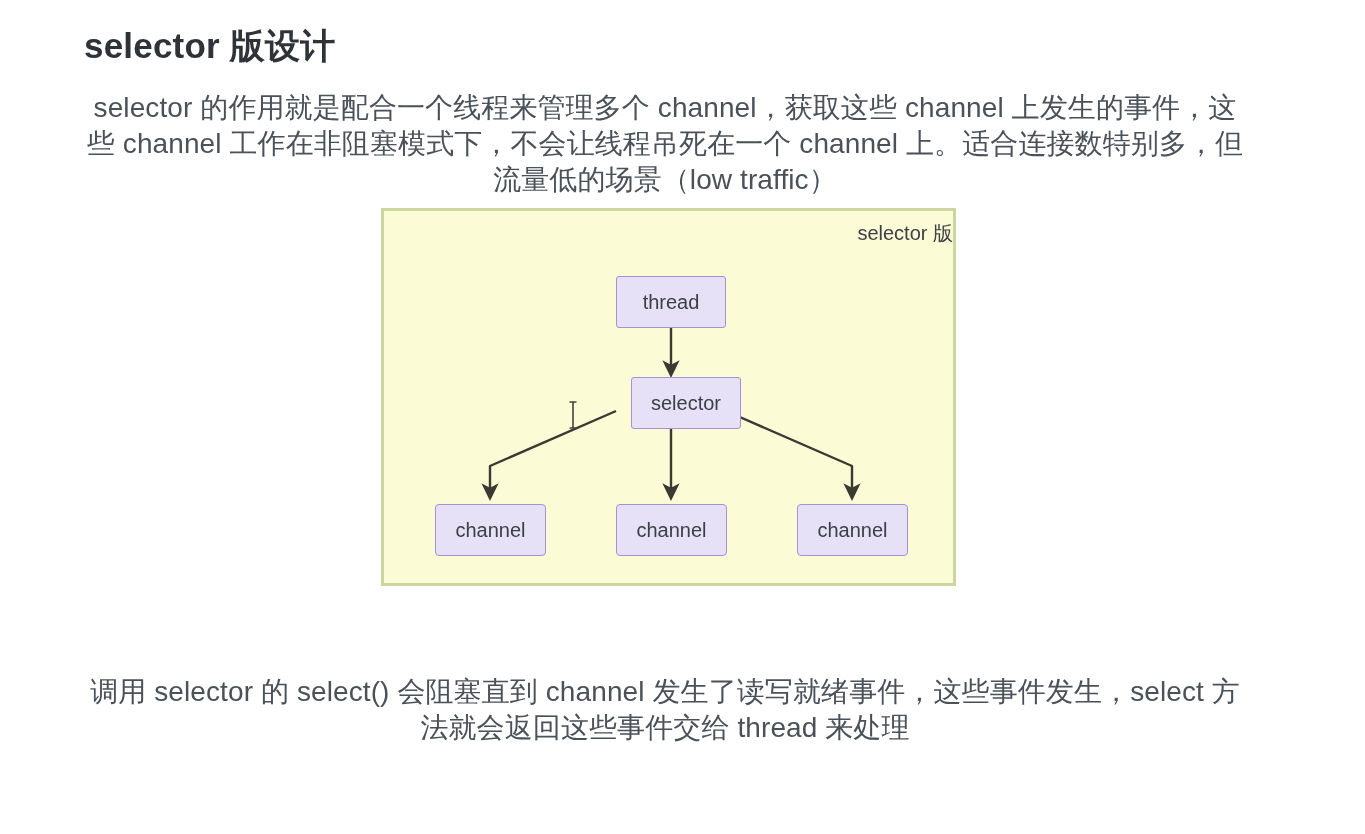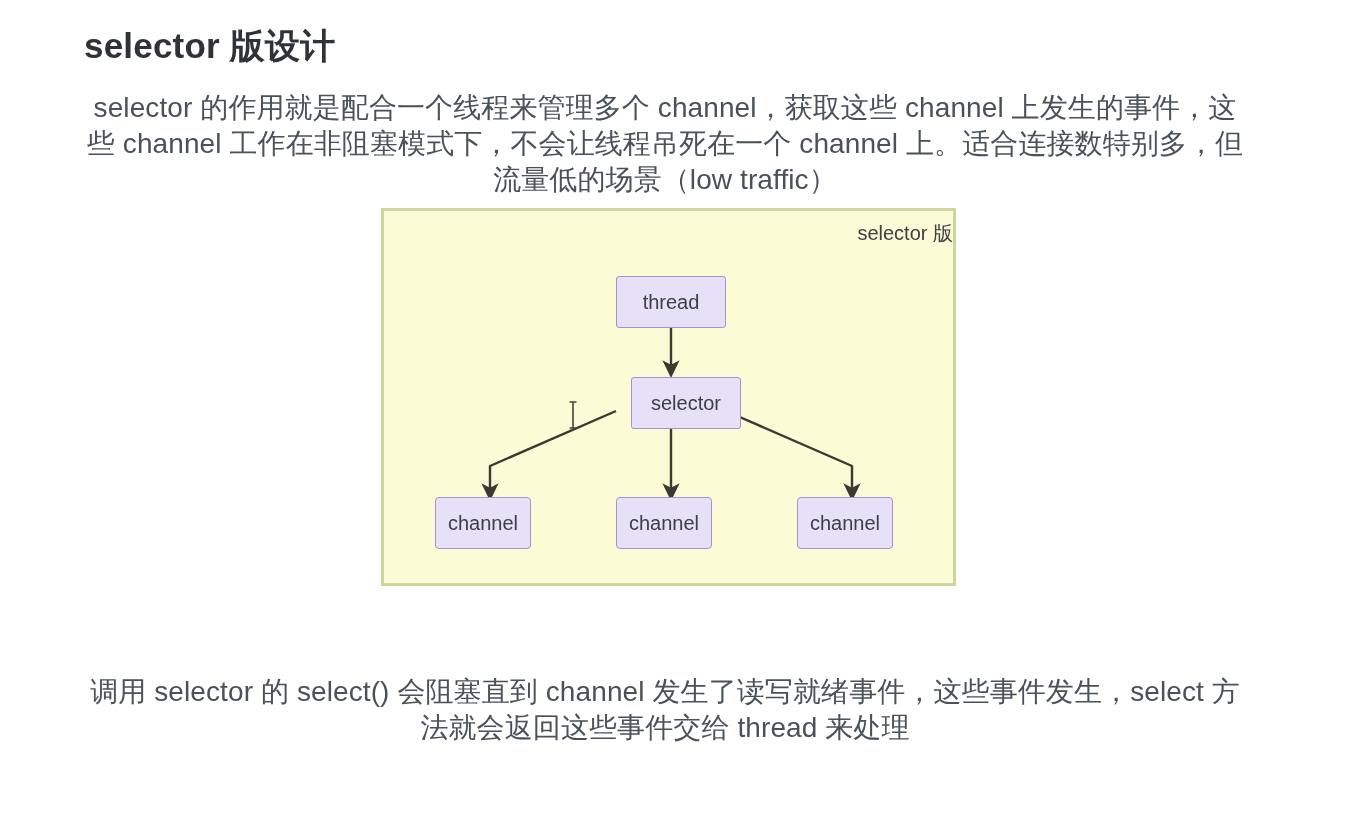--- a/index.html
+++ b/index.html
@@ -110,23 +110,23 @@
   .node-selector {
     left: 232px;
     top: 166px;
     width: 110px;
     height: 52px;
     border-radius: 3px;
     margin-left: 15px;
   }
 
   .node-channel {
-    width: 96px;
+    width: 111px;
     height: 52px;
-    top: 286px;
+    top: 293px;
     border-radius: 4px;
   }
 
   .node-channel-1 { left: 51px; }
   .node-channel-2 { left: 232px; }
   .node-channel-3 { left: 413px; }
 
   .edges {
     position: absolute;
     inset: 0;

